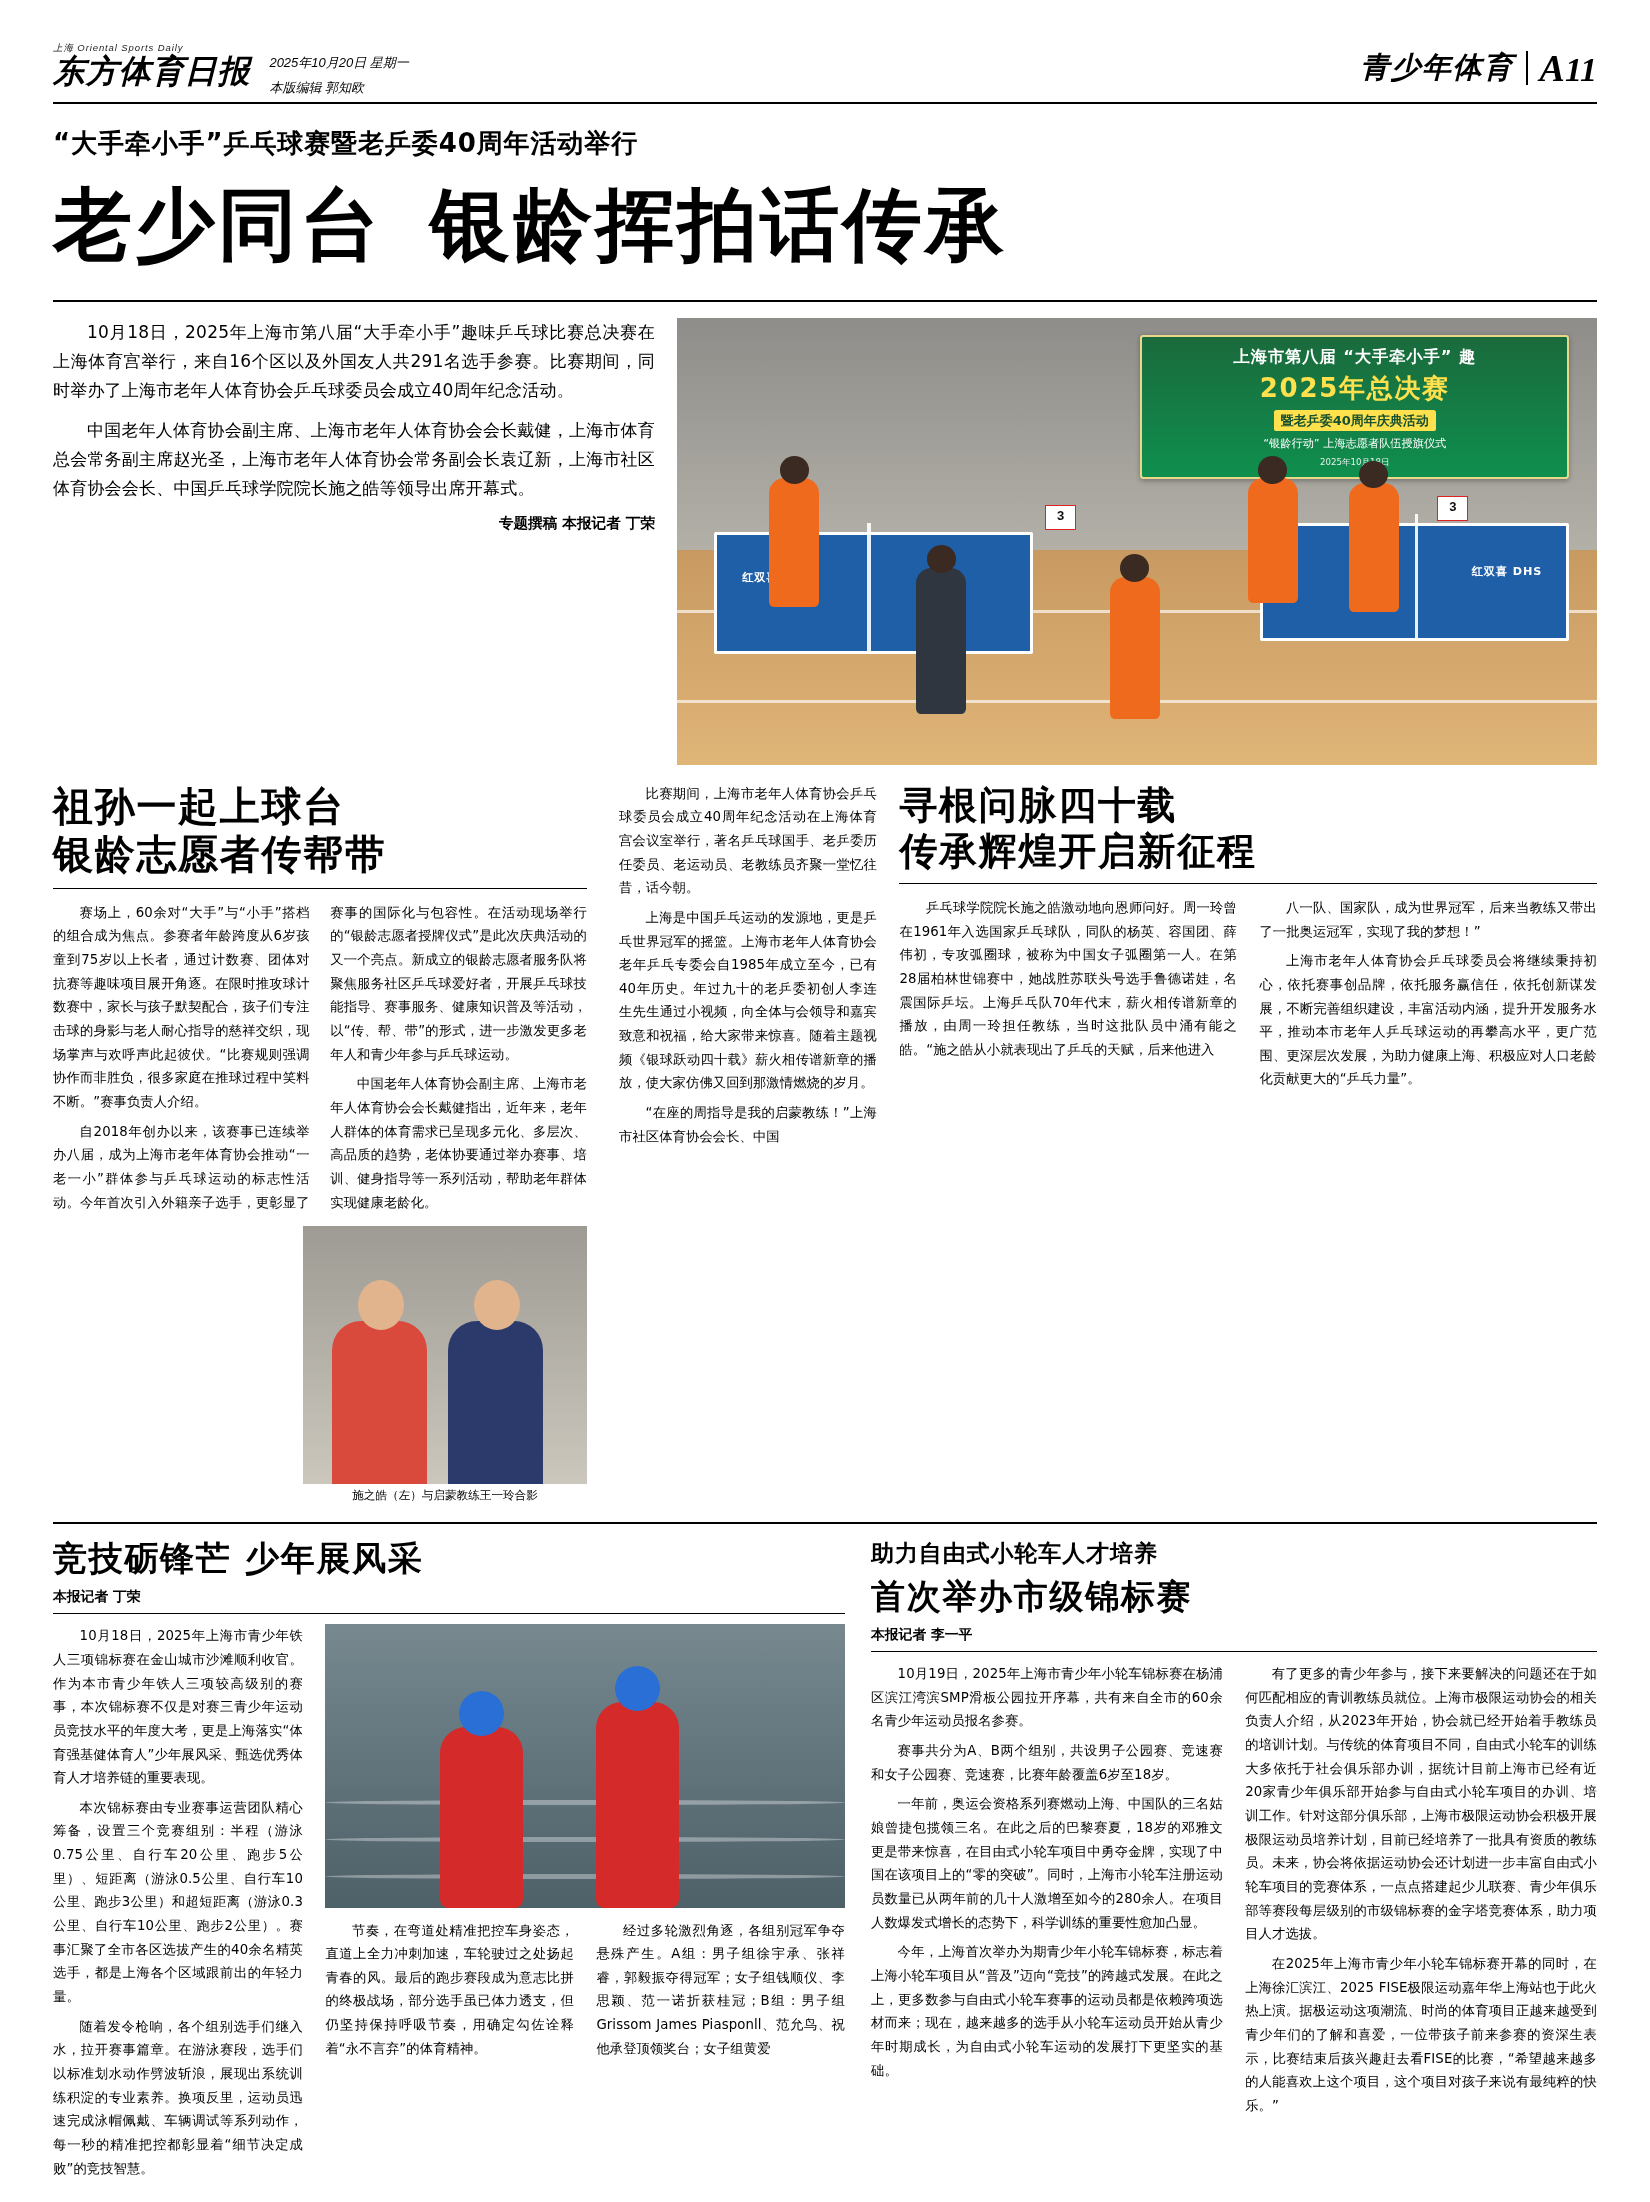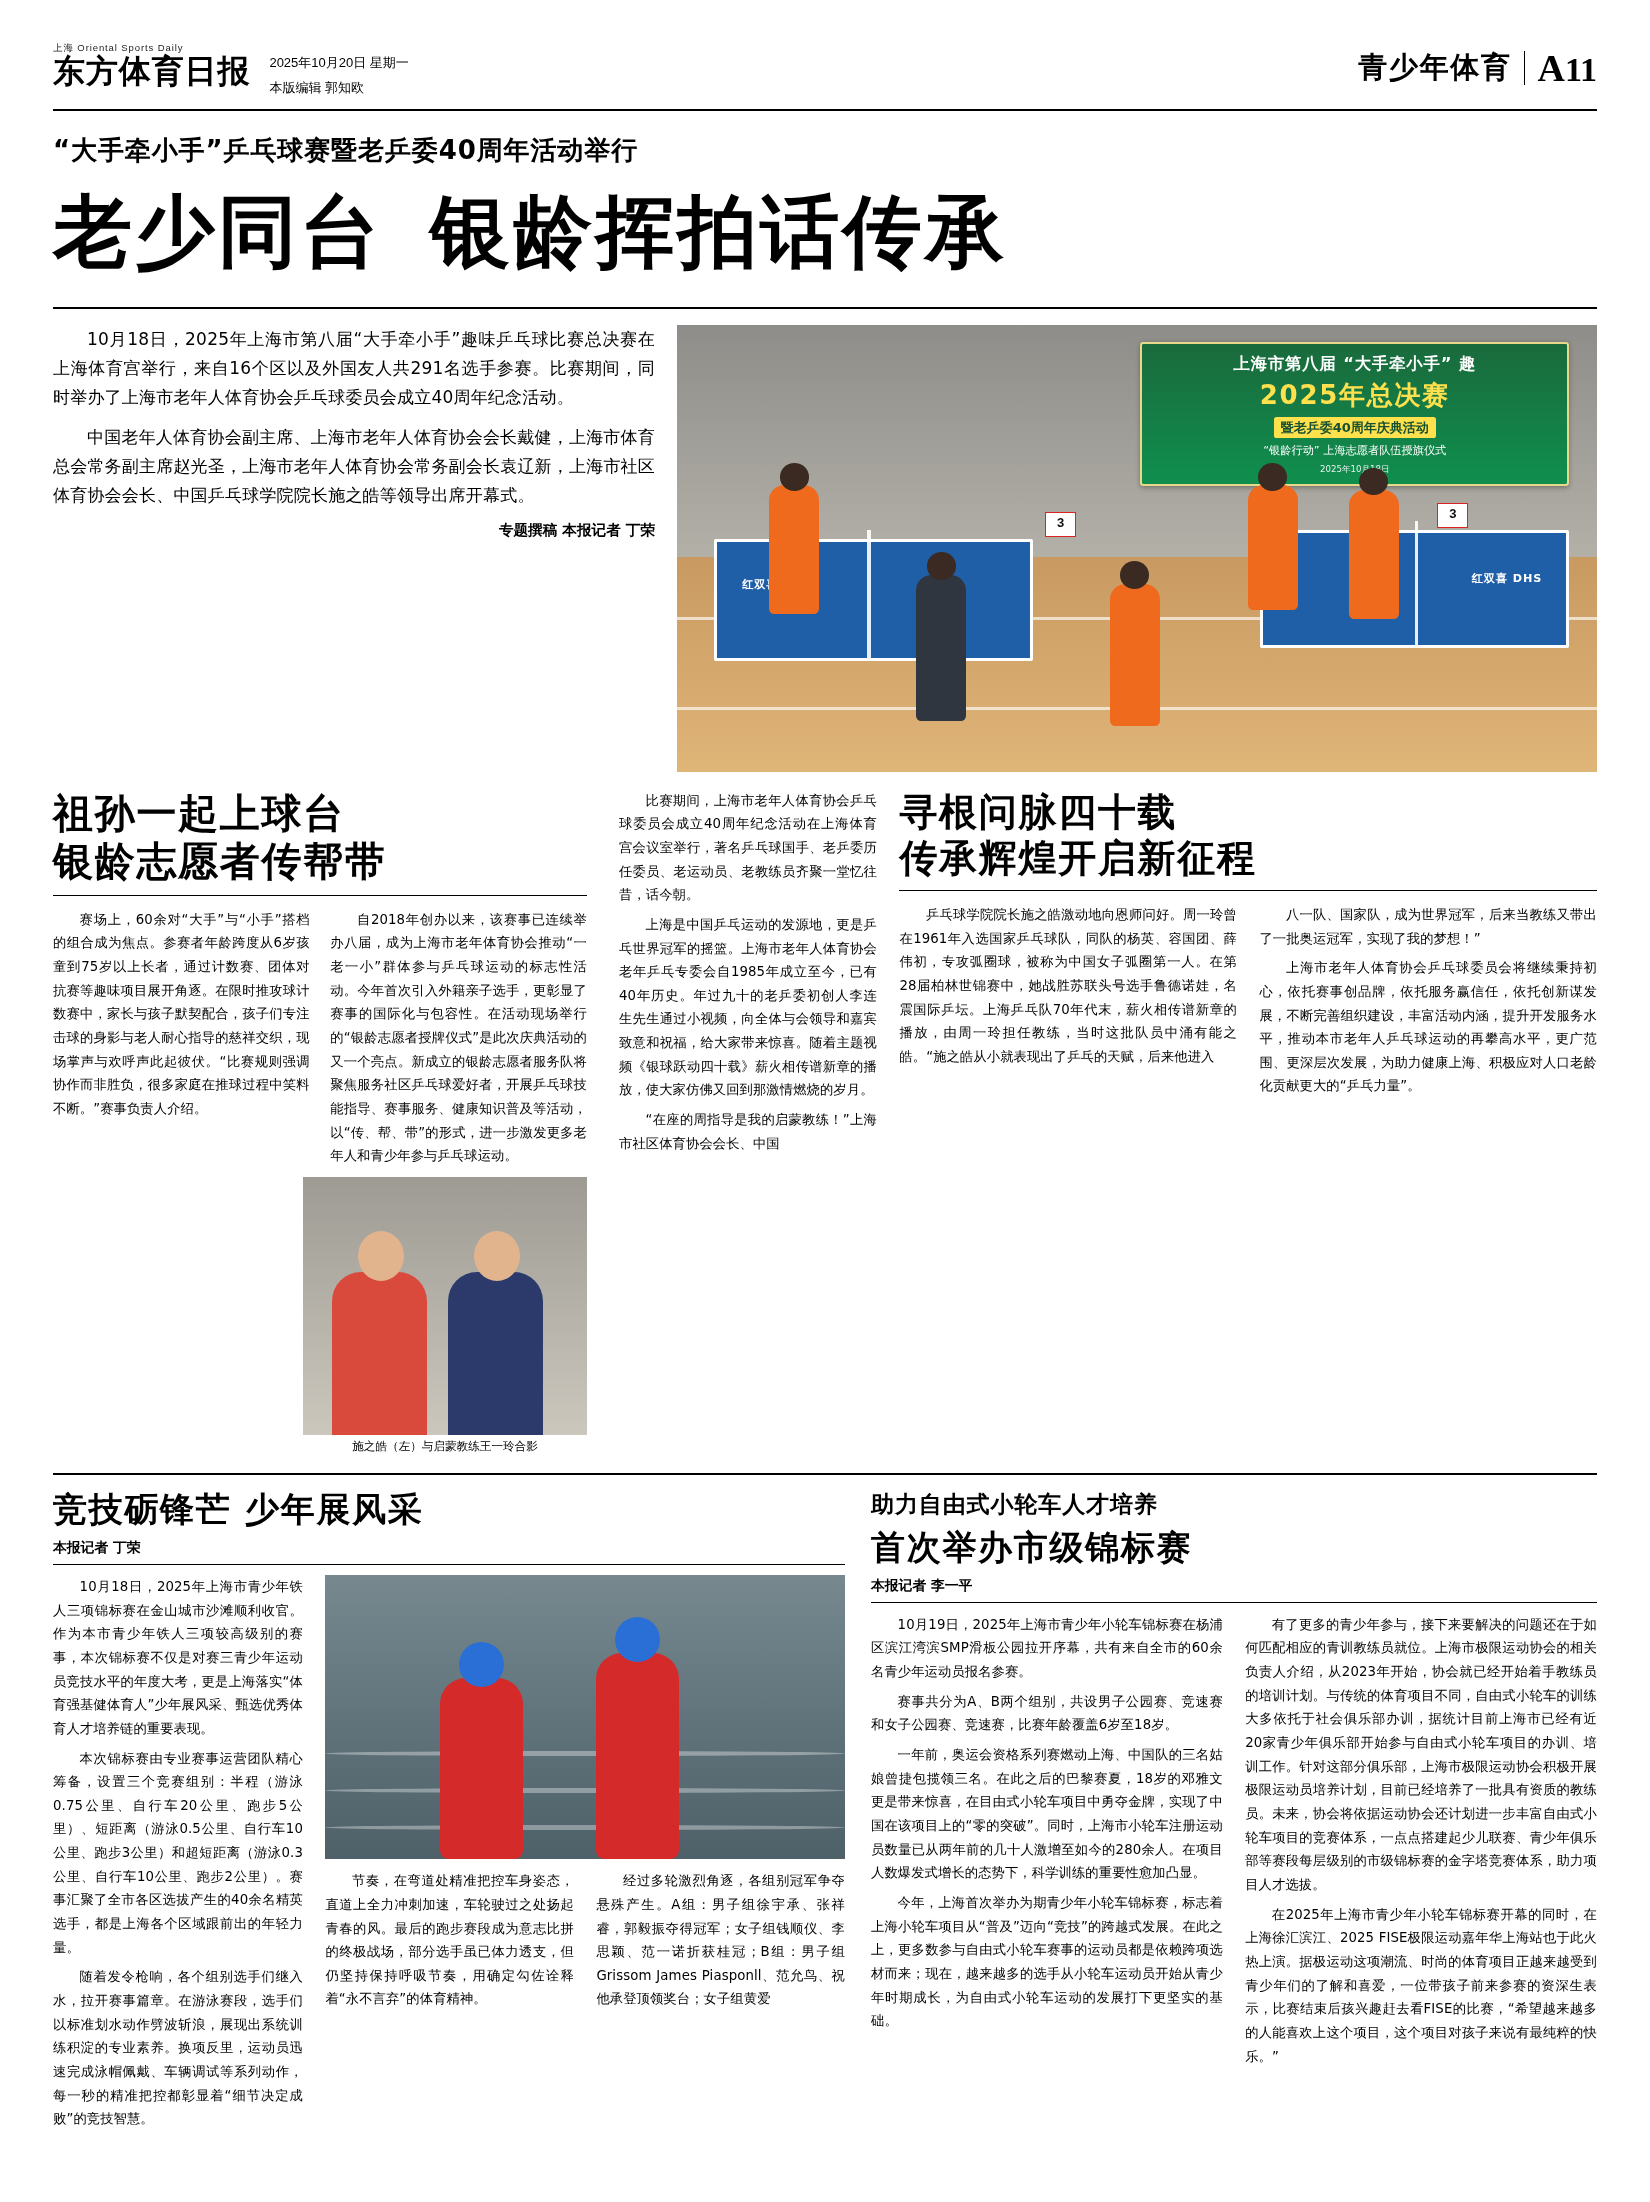--- a/index.html
+++ b/index.html
@@ -20,21 +20,22 @@
     padding: 41px 53px 26px 53px;
     position: relative;
   }
 
   
   .masthead {
     display: flex;
     align-items: flex-start;
     justify-content: space-between;
     border-bottom: 2.6px solid #000;
-    padding-bottom: 8px;
+    padding-bottom: 1px;
+    font-style: italic;
   }
   .mh-left {
     display: flex;
     align-items: flex-start;
     gap: 19px;
   }
   .logo-box {
     line-height: 1;
     padding-top: 1.7px;
   }
@@ -389,20 +390,21 @@
 
     <div class="col" style="flex:0 0 533px;">
       <div class="sub-headline">
         <div>祖孙一起上球台</div>
         <div>银龄志愿者传帮带</div>
       </div>
       <div class="hr-under"></div>
       <div class="two-col-text">
         <p class="body-p">赛场上，60余对“大手”与“小手”搭档的组合成为焦点。参赛者年龄跨度从6岁孩童到75岁以上长者，通过计数赛、团体对抗赛等趣味项目展开角逐。在限时推攻球计数赛中，家长与孩子默契配合，孩子们专注击球的身影与老人耐心指导的慈祥交织，现场掌声与欢呼声此起彼伏。“比赛规则强调协作而非胜负，很多家庭在推球过程中笑料不断。”赛事负责人介绍。</p>
         <p class="body-p">自2018年创办以来，该赛事已连续举办八届，成为上海市老年体育协会推动“一老一小”群体参与乒乓球运动的标志性活动。今年首次引入外籍亲子选手，更彰显了赛事的国际化与包容性。在活动现场举行的“银龄志愿者授牌仪式”是此次庆典活动的又一个亮点。新成立的银龄志愿者服务队将聚焦服务社区乒乓球爱好者，开展乒乓球技能指导、赛事服务、健康知识普及等活动，以“传、帮、带”的形式，进一步激发更多老年人和青少年参与乒乓球运动。</p>
+        <p class="body-p">中国老年人体育协会副主席、上海市老年人体育协会会长戴健指出，近年来，老年人群体的体育需求已呈现多元化、多层次、高品质的趋势，老体协要通过举办赛事、培训、健身指导等一系列活动，帮助老年群体实现健康老龄化。</p>
       </div>
       <div class="photo photo-portrait" style="margin-top:8.6px; width:284px; margin-left:250px;">
         <div class="pp-bg"></div>
         <div class="pp-person" style="left:29px; background:#d9493c;"></div>
         <div class="pp-person" style="left:145px; background:#2b3a6b;"></div>
       </div>
       <div class="caption" style="width:284px; margin-left:250px;">施之皓（左）与启蒙教练王一玲合影</div>
     </div>
 
     <div class="col">

